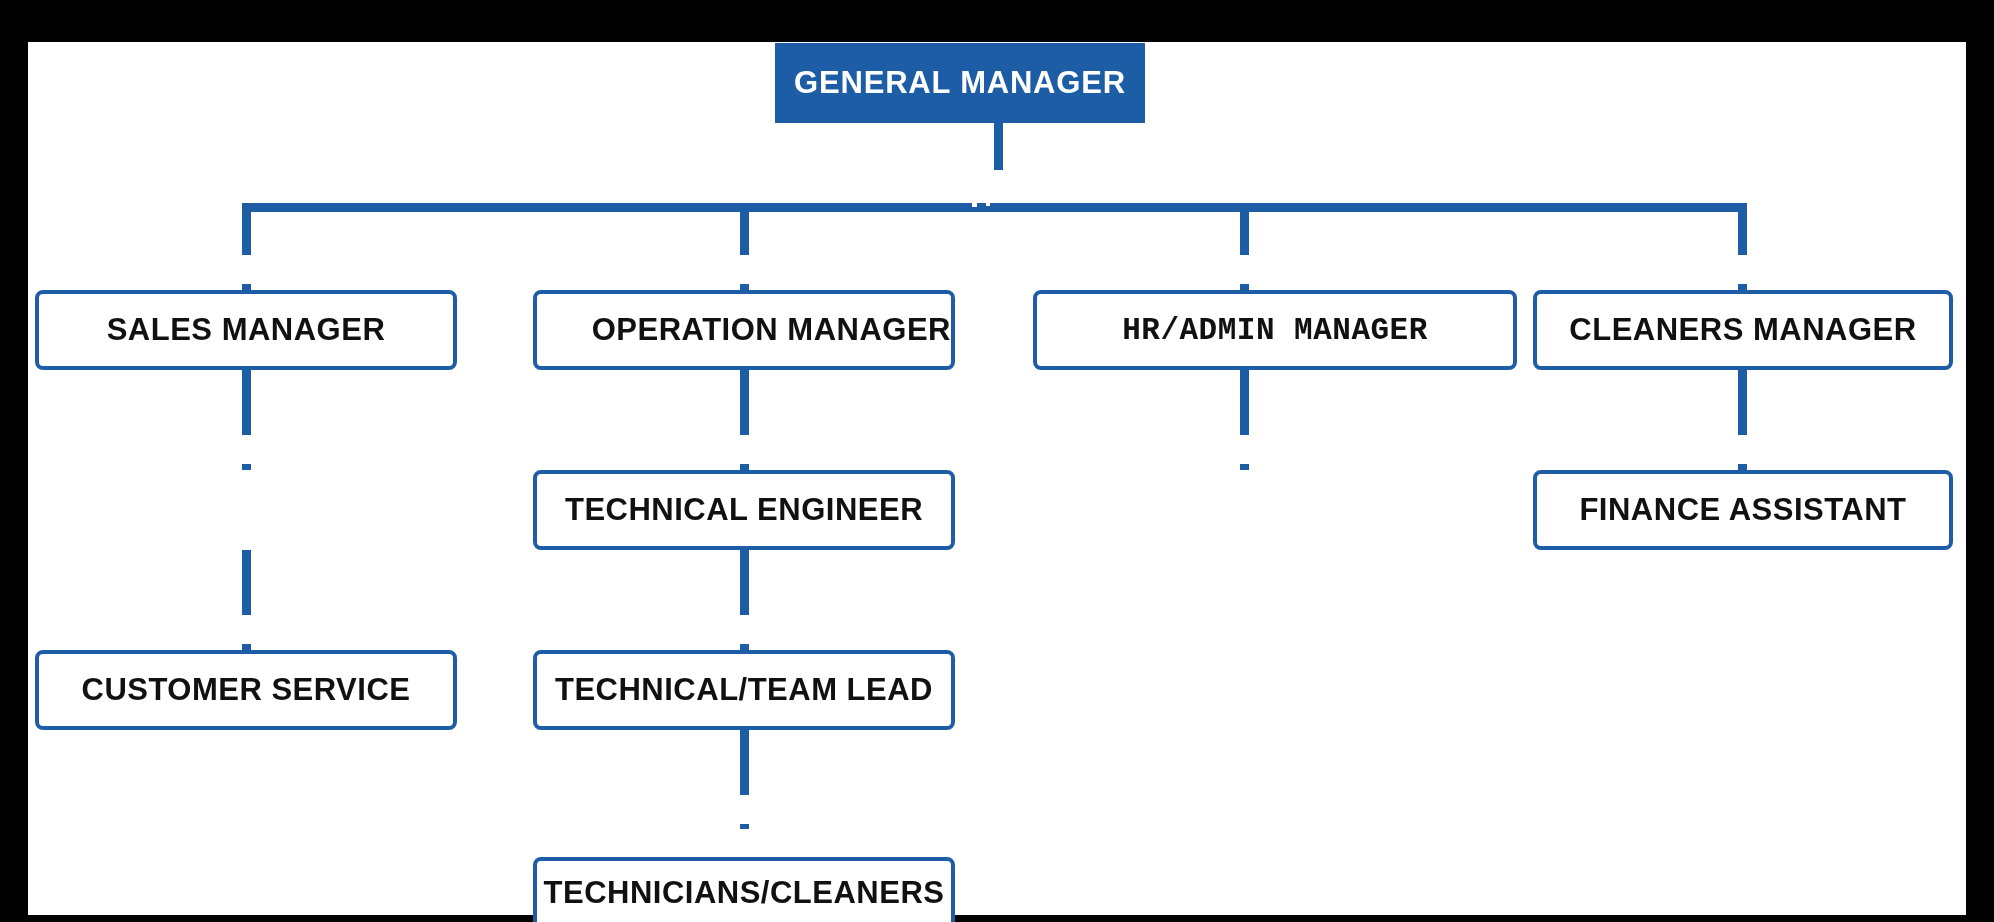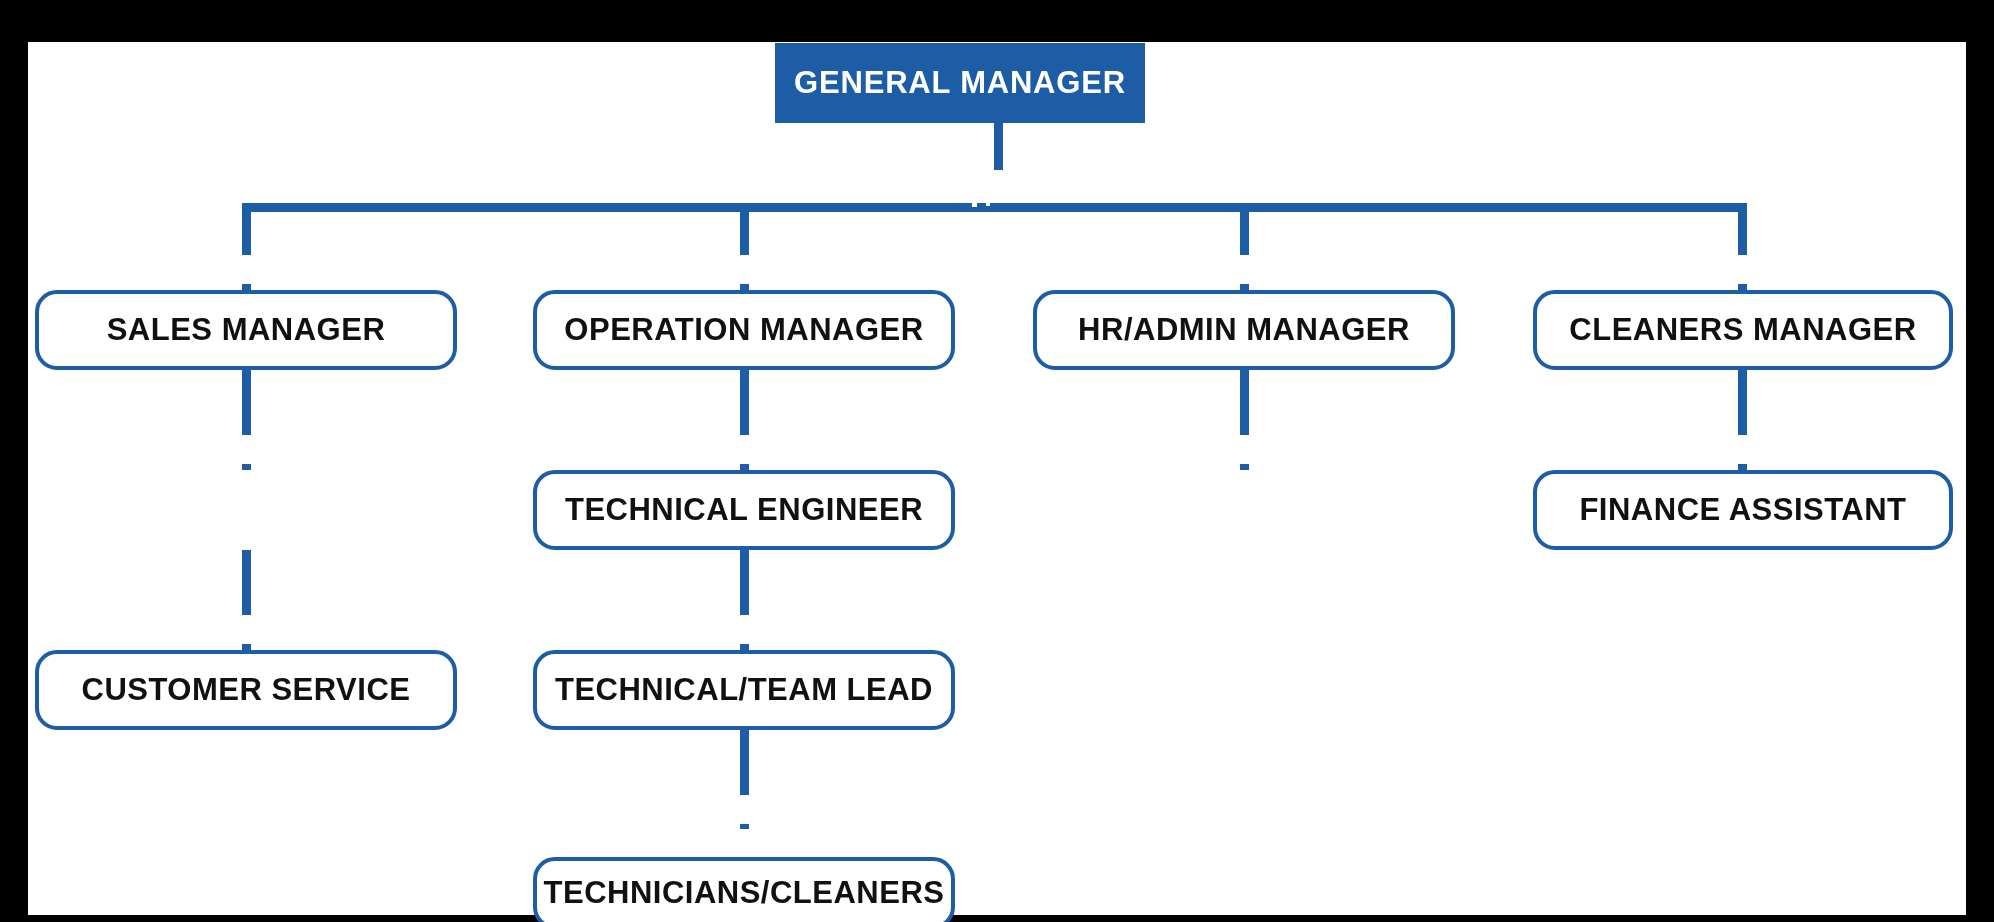--- a/index.html
+++ b/index.html
@@ -6,21 +6,21 @@
   html, body { margin: 0; padding: 0; background: #000; }
   .stage {
     position: relative; width: 1994px; height: 922px; background: #000;
     font-family: "Liberation Sans", sans-serif; overflow: hidden;
   }
   .surface { position: absolute; left: 28px; top: 42px; width: 1938px; height: 873px; background: #fff; }
 
   .node {
     position: absolute; box-sizing: border-box;
     display: flex; align-items: center; justify-content: center;
-    background: #fff; border: 4px solid var(--blue); border-radius: 22px;
+    background: #fff; border: 4px solid var(--blue); border-radius: 8px;
     font-weight: 700; font-size: 31px; letter-spacing: 0.5px; color: var(--ink);
     white-space: nowrap; text-align: center;
   }
   .node.root {
     background: var(--blue); color: #fff; border: none; border-radius: 0;
     letter-spacing: 0.8px;
   }
 
   .conn { position: absolute; background: var(--blue); }
   
@@ -35,22 +35,22 @@
     background: linear-gradient(to bottom,
       var(--blue) 0px, var(--blue) 52px,
       #fff 52px, #fff 81px,
       var(--blue) 81px, var(--blue) 100%);
   }
   .nick { position: absolute; background: #fff; }
 
   
   #n-gm { left: 775px;  top: 43px;  width: 370px; height: 80px; }
   #n-sm { left: 35px;   top: 290px; width: 422px; height: 80px; }
-  #n-om { left: 533px;  top: 290px; width: 422px; height: 80px; }
-  #n-hm { left: 1033px; top: 290px; width: 422px; height: 80px; }
+  #n-om { left: 533px;  top: 290px; width: 422px; height: 80px; justify-content: flex-end; }
+  #n-hm { left: 1033px; top: 290px; width: 484px; height: 80px; font-family: Liberation Mono, monospace; }
   #n-fm { left: 1533px; top: 290px; width: 420px; height: 80px; }
   #n-sa { left: 35px;   top: 470px; width: 422px; height: 80px; }
   #n-te { left: 533px;  top: 470px; width: 422px; height: 80px; }
   #n-ha { left: 1033px; top: 470px; width: 422px; height: 80px; }
   #n-fa { left: 1533px; top: 470px; width: 420px; height: 80px; }
   #n-cs { left: 35px;   top: 650px; width: 422px; height: 80px; }
   #n-sl { left: 533px;  top: 650px; width: 422px; height: 80px; }
   #n-tc { left: 533px;  top: 829px; width: 422px; height: 72px; margin-top: 28px; }
 
   

